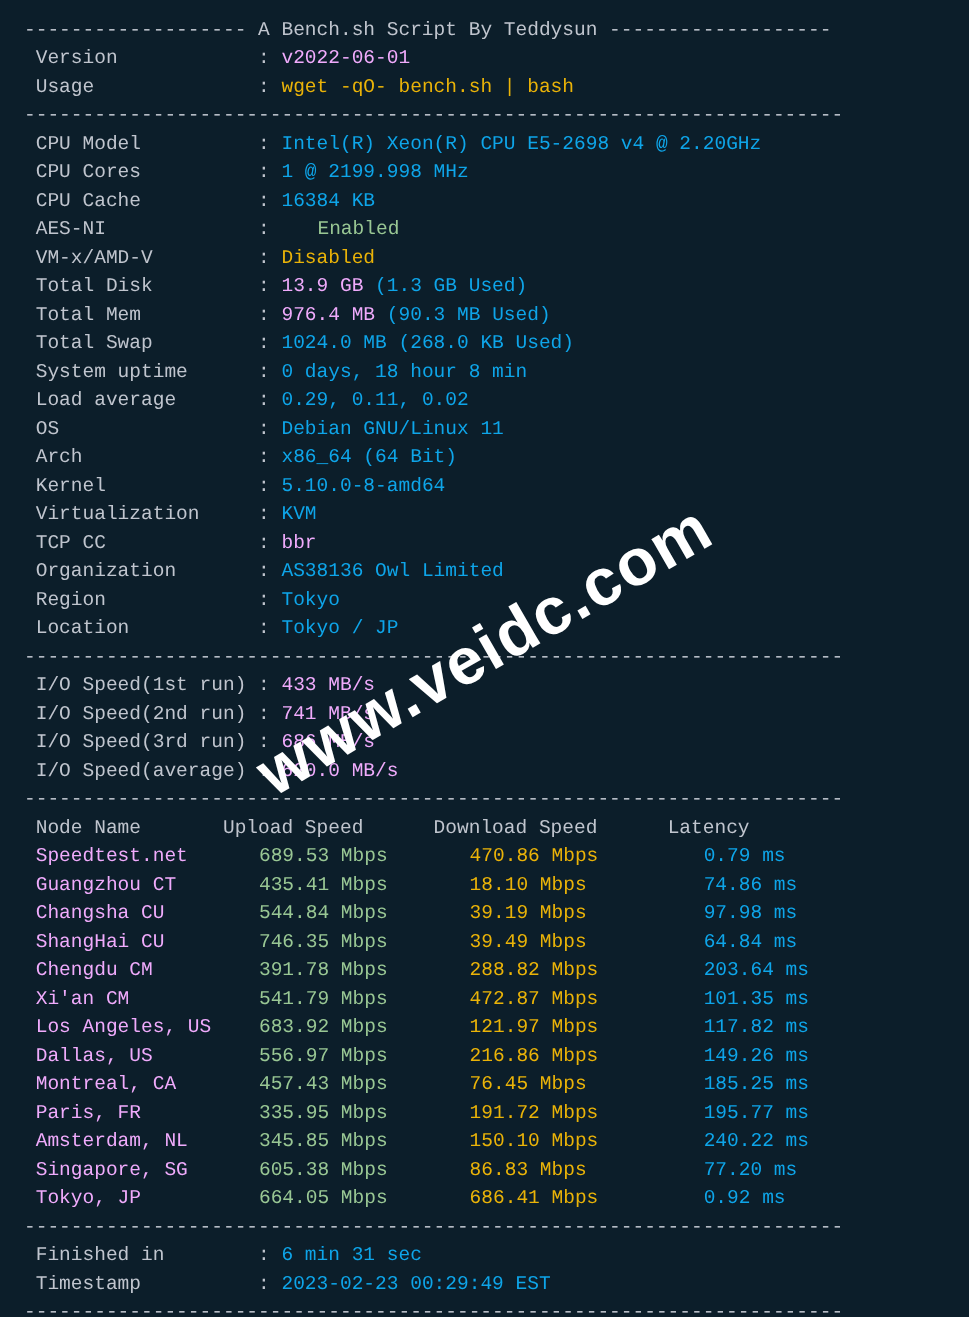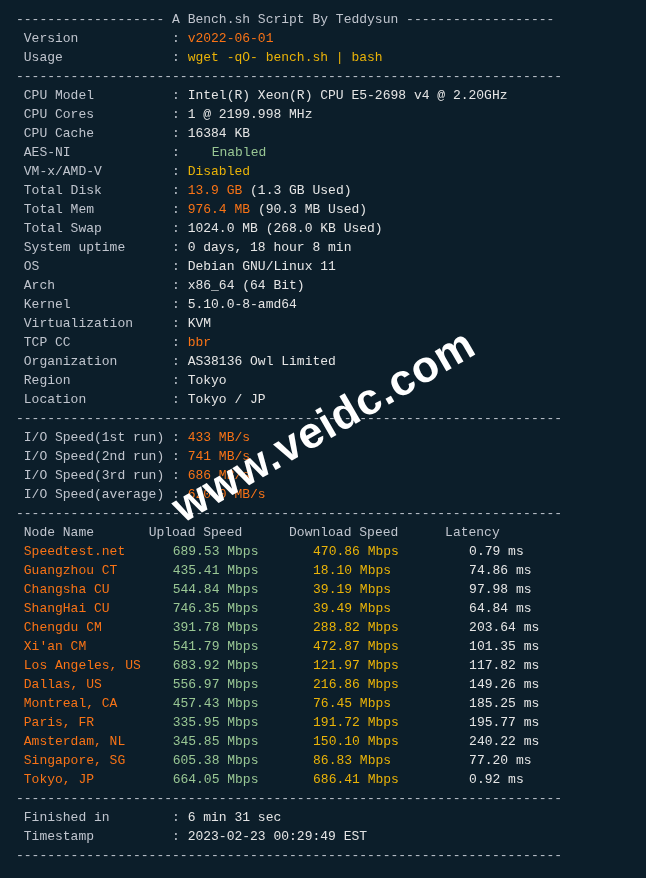--- a/index.html
+++ b/index.html
@@ -8,22 +8,22 @@
     font-family: 'Consolas', 'Monaco', 'Courier New', monospace;
     font-size: 13px;
     line-height: 19px;
     margin: 0;
     padding: 10px 16px;
     width: 646px;
     box-sizing: border-box;
     position: relative;
   }
   .line { white-space: pre; }
-  .cyan { color: #e5e5e5; }
-  .yellow { color: #f97316; }
+  .cyan { color: #0ea5e9; }
+  .yellow { color: #f0abfc; }
   .red { color: #eab308; }
   .green { color: #99c794; padding-left: 24px; }
   .watermark {
     position: absolute;
     top: 50%;
     left: 50%;
     transform: translate(-50%, -120%) rotate(-30deg);
     font-size: 44px;
     font-weight: bold;
     color: #fff;
@@ -43,20 +43,21 @@
     <div class="line"><span>----------------------------------------------------------------------</span></div>
     <div class="line"><span> CPU Model          </span><span>: </span><span class="cyan">Intel(R) Xeon(R) CPU E5-2698 v4 @ 2.20GHz</span></div>
     <div class="line"><span> CPU Cores          </span><span>: </span><span class="cyan">1 @ 2199.998 MHz</span></div>
     <div class="line"><span> CPU Cache          </span><span>: </span><span class="cyan">16384 KB</span></div>
     <div class="line"><span> AES-NI             </span><span>: </span><span class="green">Enabled</span></div>
     <div class="line"><span> VM-x/AMD-V         </span><span>: </span><span class="red">Disabled</span></div>
     <div class="line"><span> Total Disk         </span><span>: </span><span class="yellow">13.9 GB</span><span> </span><span class="cyan">(1.3 GB Used)</span></div>
     <div class="line"><span> Total Mem          </span><span>: </span><span class="yellow">976.4 MB</span><span> </span><span class="cyan">(90.3 MB Used)</span></div>
     <div class="line"><span> Total Swap         </span><span>: </span><span class="cyan">1024.0 MB (268.0 KB Used)</span></div>
     <div class="line"><span> System uptime      </span><span>: </span><span class="cyan">0 days, 18 hour 8 min</span></div>
+    <div class="line"><span> Load average       </span><span>: </span><span class="cyan">0.29, 0.11, 0.02</span></div>
     <div class="line"><span> OS                 </span><span>: </span><span class="cyan">Debian GNU/Linux 11</span></div>
     <div class="line"><span> Arch               </span><span>: </span><span class="cyan">x86_64 (64 Bit)</span></div>
     <div class="line"><span> Kernel             </span><span>: </span><span class="cyan">5.10.0-8-amd64</span></div>
     <div class="line"><span> Virtualization     </span><span>: </span><span class="cyan">KVM</span></div>
     <div class="line"><span> TCP CC             </span><span>: </span><span class="yellow">bbr</span></div>
     <div class="line"><span> Organization       </span><span>: </span><span class="cyan">AS38136 Owl Limited</span></div>
     <div class="line"><span> Region             </span><span>: </span><span class="cyan">Tokyo</span></div>
     <div class="line"><span> Location           </span><span>: </span><span class="cyan">Tokyo / JP</span></div>
     <div class="line"><span>----------------------------------------------------------------------</span></div>
     <div class="line"><span> I/O Speed(1st run) </span><span>: </span><span class="yellow">433 MB/s</span></div>

